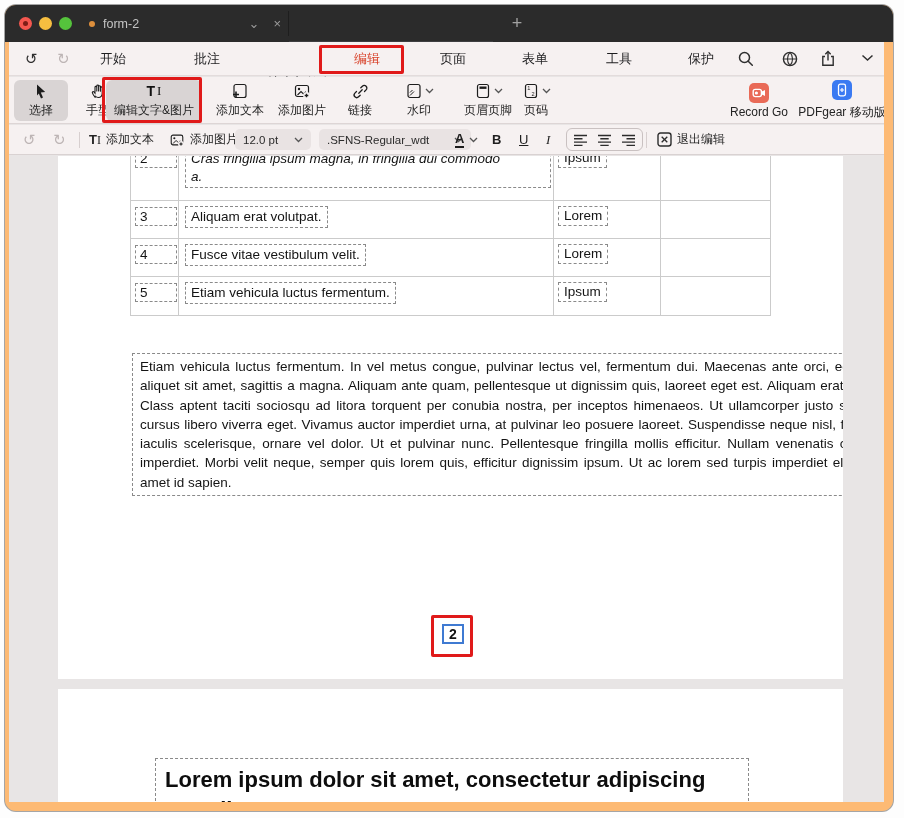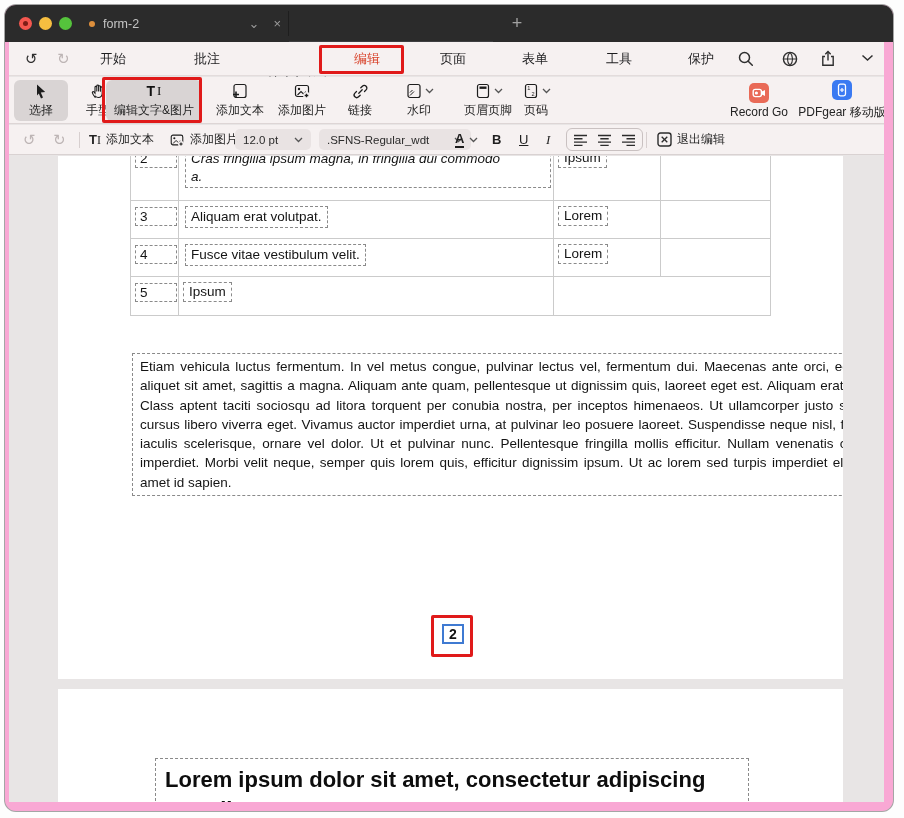--- a/index.html
+++ b/index.html
@@ -1,17 +1,17 @@
 <!DOCTYPE html>
 <html><head>
 <meta charset="utf-8">
 <style>
   * { margin:0; padding:0; box-sizing:border-box; }
   html,body { width:904px; height:818px; background:#fdfdfd; font-family:"Liberation Sans","DejaVu Sans",sans-serif; overflow:hidden; }
-  .window { position:absolute; left:5px; top:5px; width:888px; height:806px; background:#f9a8d4; border-radius:11px; overflow:hidden; box-shadow:0 0 0 1px rgba(0,0,0,.35); }
+  .window { position:absolute; left:5px; top:5px; width:888px; height:806px; background:#fdba74; border-radius:11px; overflow:hidden; box-shadow:0 0 0 1px rgba(0,0,0,.35); }
 
   
   .titlebar { position:absolute; left:0; top:0; width:100%; height:37px; background:#2b2b2b; }
   .tl { position:absolute; top:12px; width:13px; height:13px; border-radius:50%; }
   .tl.red { left:14px; background:#f4574f; }
   .tl.red::after { content:""; position:absolute; left:4px; top:4px; width:5px; height:5px; border-radius:50%; background:#7e1d17; }
   .tl.yellow { left:34px; background:#f6be40; }
   .tl.green { left:54px; background:#55c33c; }
   .tab { position:absolute; top:0; height:37px; display:flex; align-items:center; color:#c4c4c4; font-size:12.5px; }
   .tab.active { background:#3e3e41; color:#e6e6e6; }
@@ -357,20 +357,21 @@
           <div class="cell" style="padding-top:5px;"><span class="txtbox dash">Aliquam erat volutpat.</span></div>
           <div class="cell" style="padding-top:5px;"><span class="tagbox dash">Lorem</span></div>
           <div class="cell lastcol"></div>
 
           <div class="cell" style="padding-top:5px;"><span class="numbox dash">4</span></div>
           <div class="cell" style="padding-top:5px;"><span class="txtbox dash">Fusce vitae vestibulum velit.</span></div>
           <div class="cell" style="padding-top:5px;"><span class="tagbox dash">Lorem</span></div>
           <div class="cell lastcol"></div>
 
           <div class="cell lastrow" style="padding-top:5px;"><span class="numbox dash">5</span></div>
+          <div class="cell lastrow" style="padding-top:5px;"><span class="txtbox dash">Etiam vehicula luctus fermentum.</span></div>
           <div class="cell lastrow" style="padding-top:5px;"><span class="tagbox dash">Ipsum</span></div>
           <div class="cell lastcol lastrow"></div>
         </div>
 
         <div class="parabox dash">Etiam vehicula luctus fermentum. In vel metus congue, pulvinar lectus vel, fermentum dui. Maecenas ante orci, egestas ut aliquet sit amet, sagittis a magna. Aliquam ante quam, pellentesque ut dignissim quis, laoreet eget est. Aliquam erat volutpat. Class aptent taciti sociosqu ad litora torquent per conubia nostra, per inceptos himenaeos. Ut ullamcorper justo sapien, in cursus libero viverra eget. Vivamus auctor imperdiet urna, at pulvinar leo posuere laoreet. Suspendisse neque nisl, fringilla at iaculis scelerisque, ornare vel dolor. Ut et pulvinar nunc. Pellentesque fringilla mollis efficitur. Nullam venenatis commodo imperdiet. Morbi velit neque, semper quis lorem quis, efficitur dignissim ipsum. Ut ac lorem sed turpis imperdiet eleifend sit amet id sapien.</div>
 
         <div class="pagenum">2</div>
       </div>
 
       <div class="page page2">

